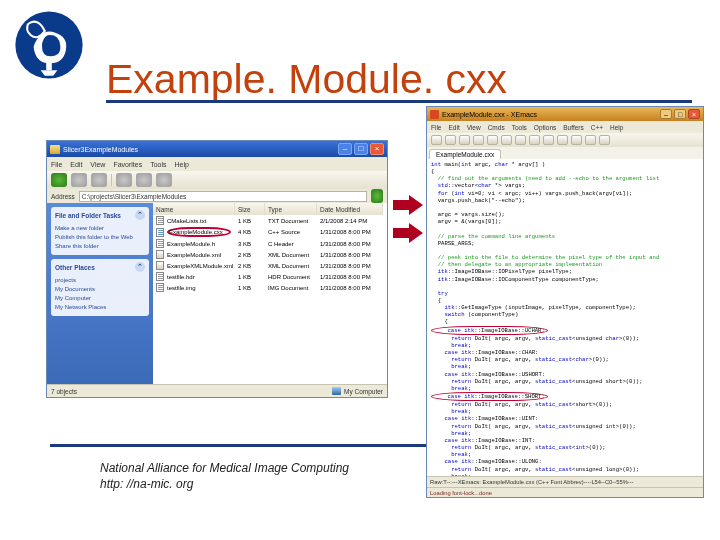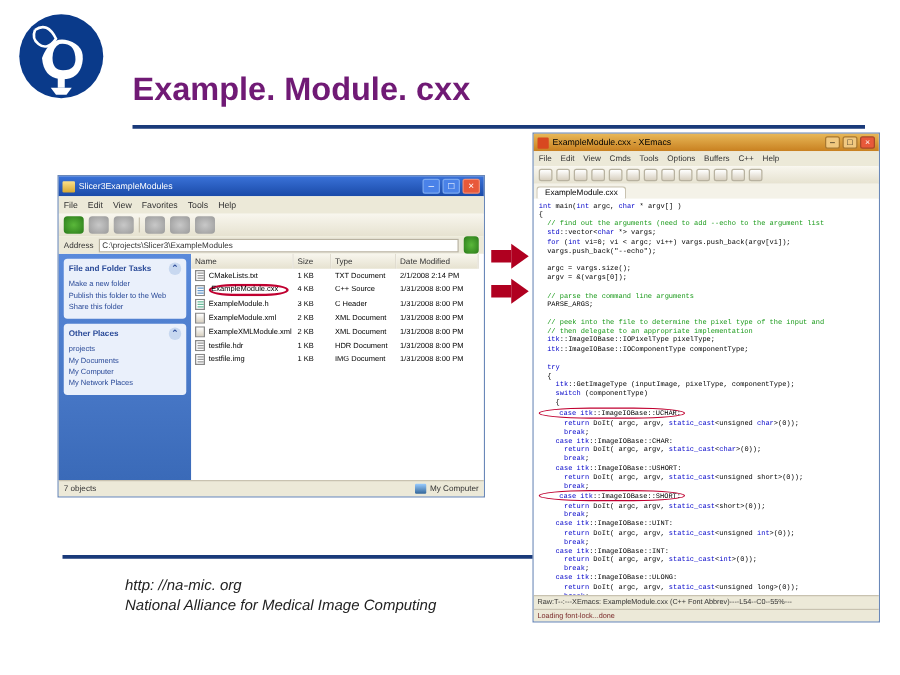--- a/index.html
+++ b/index.html
@@ -16,23 +16,23 @@
     top: 10px;
     left: 14px;
     width: 70px;
     height: 70px;
   }
   .logo svg { width: 100%; height: 100%; }
   .title {
     position: absolute;
     top: 56px;
     left: 106px;
-    font-size: 26px;
-    font-weight: bold;
-    color: #701a75;
+    font-size: 41px;
+    font-weight: normal;
+    color: #c2410c;
   }
   .title-rule {
     position: absolute;
     top: 100px;
     left: 106px;
     width: 586px;
     height: 0;
     border-bottom: 3px solid #1a3a7a;
   }
 
@@ -554,15 +554,15 @@
   <div class="ed-status">
     <span>Raw:T--:---XEmacs: ExampleModule.cxx    (C++ Font Abbrev)----L54--C0--55%---</span>
   </div>
   <div class="ed-load">
     <span>Loading font-lock...done</span>
   </div>
 </div>
 
 <div class="bottom-rule"></div>
 <div class="footer">
+  <div>National Alliance for Medical Image Computing</div>
   <div>http: //na-mic. org</div>
-  <div>National Alliance for Medical Image Computing</div>
 </div>
 
 </body></html>

